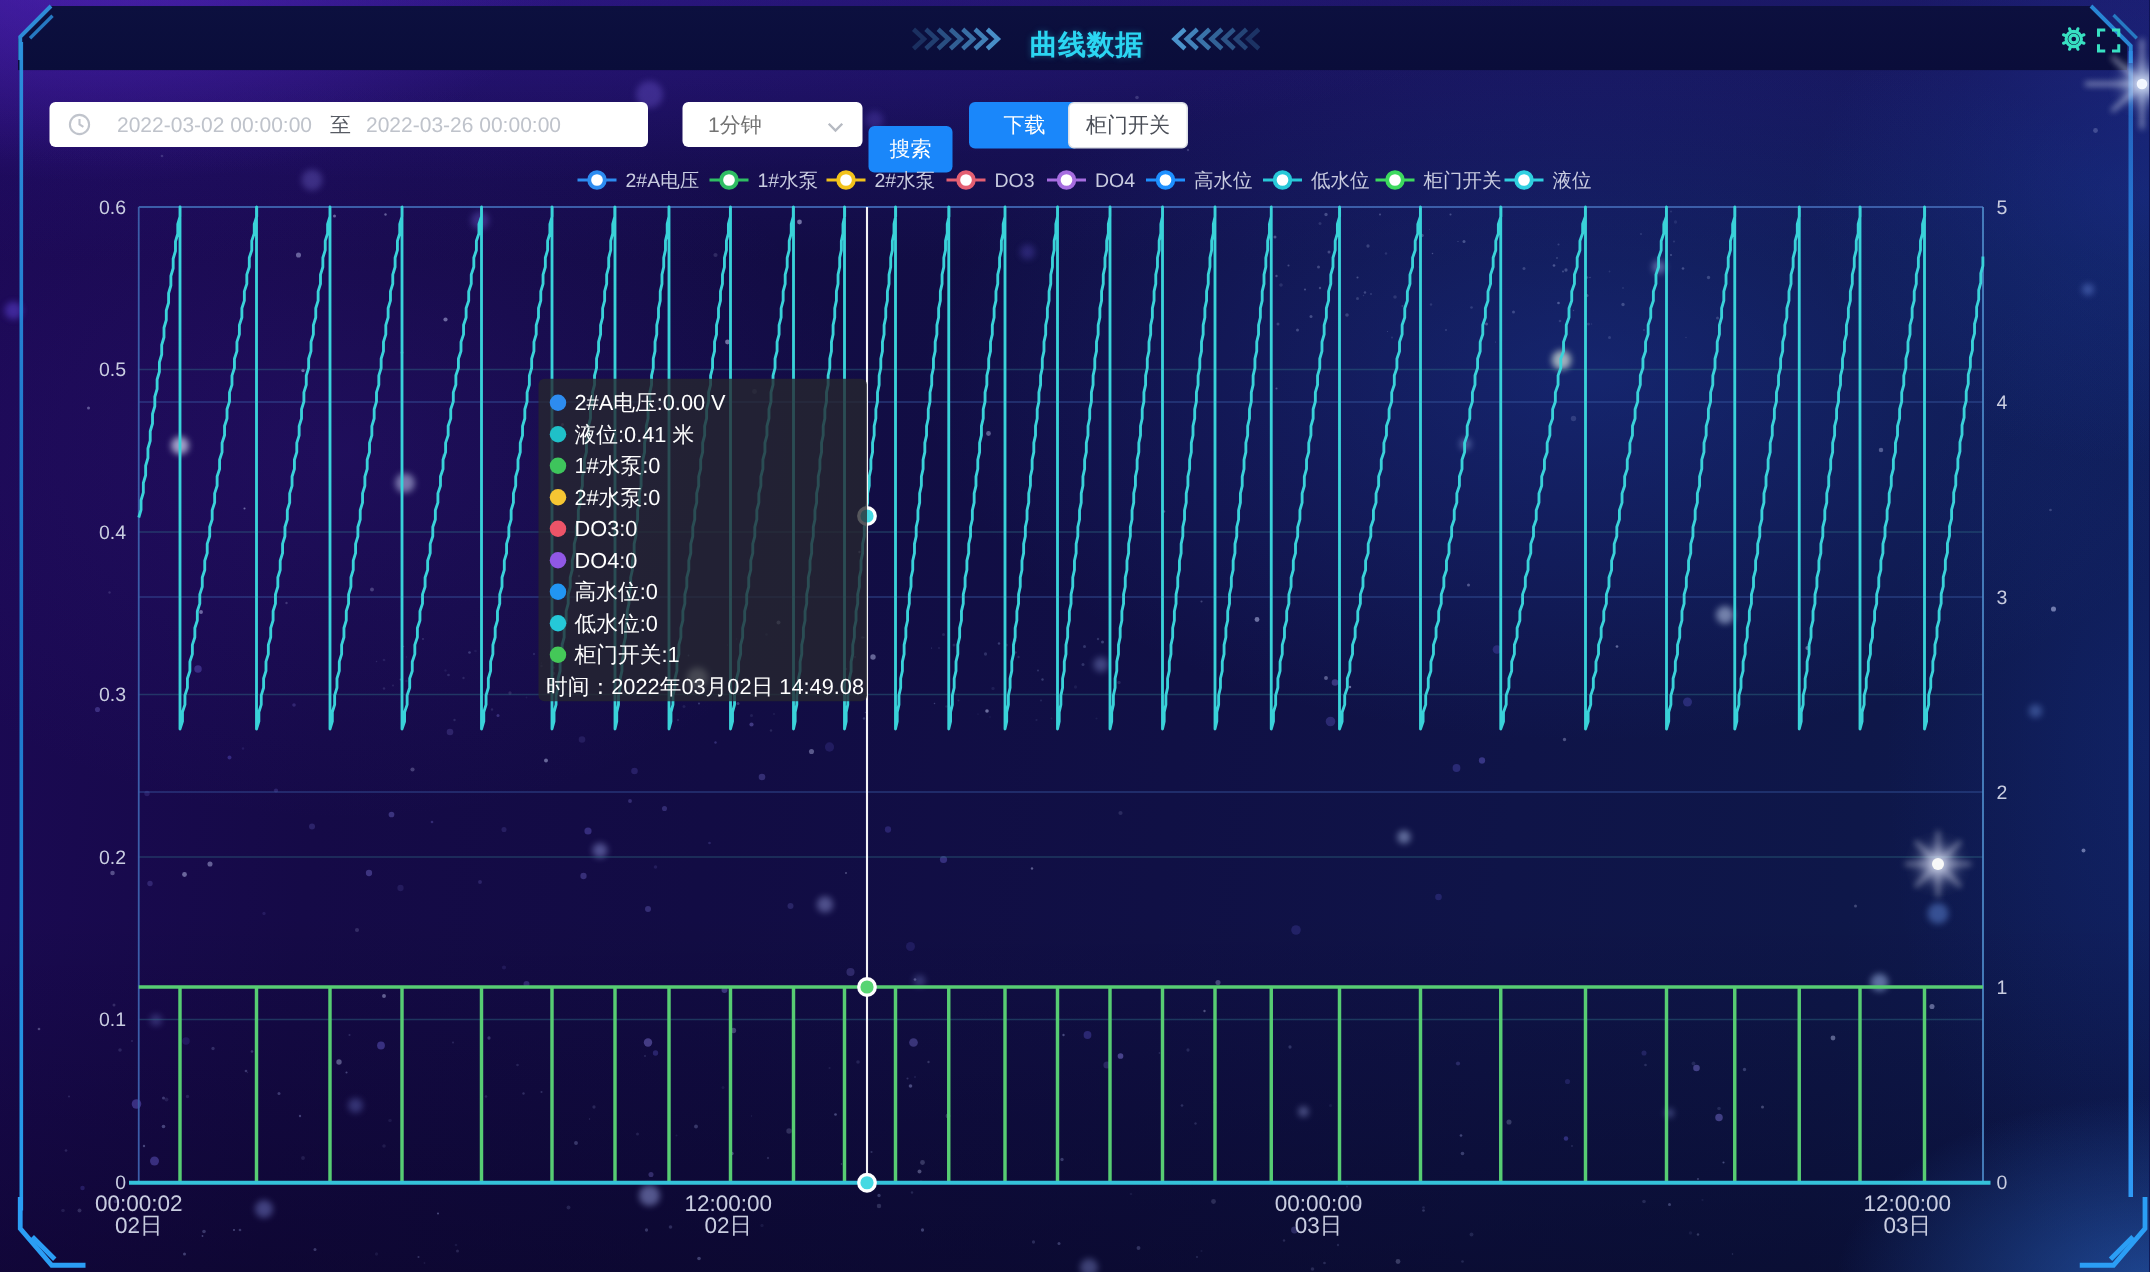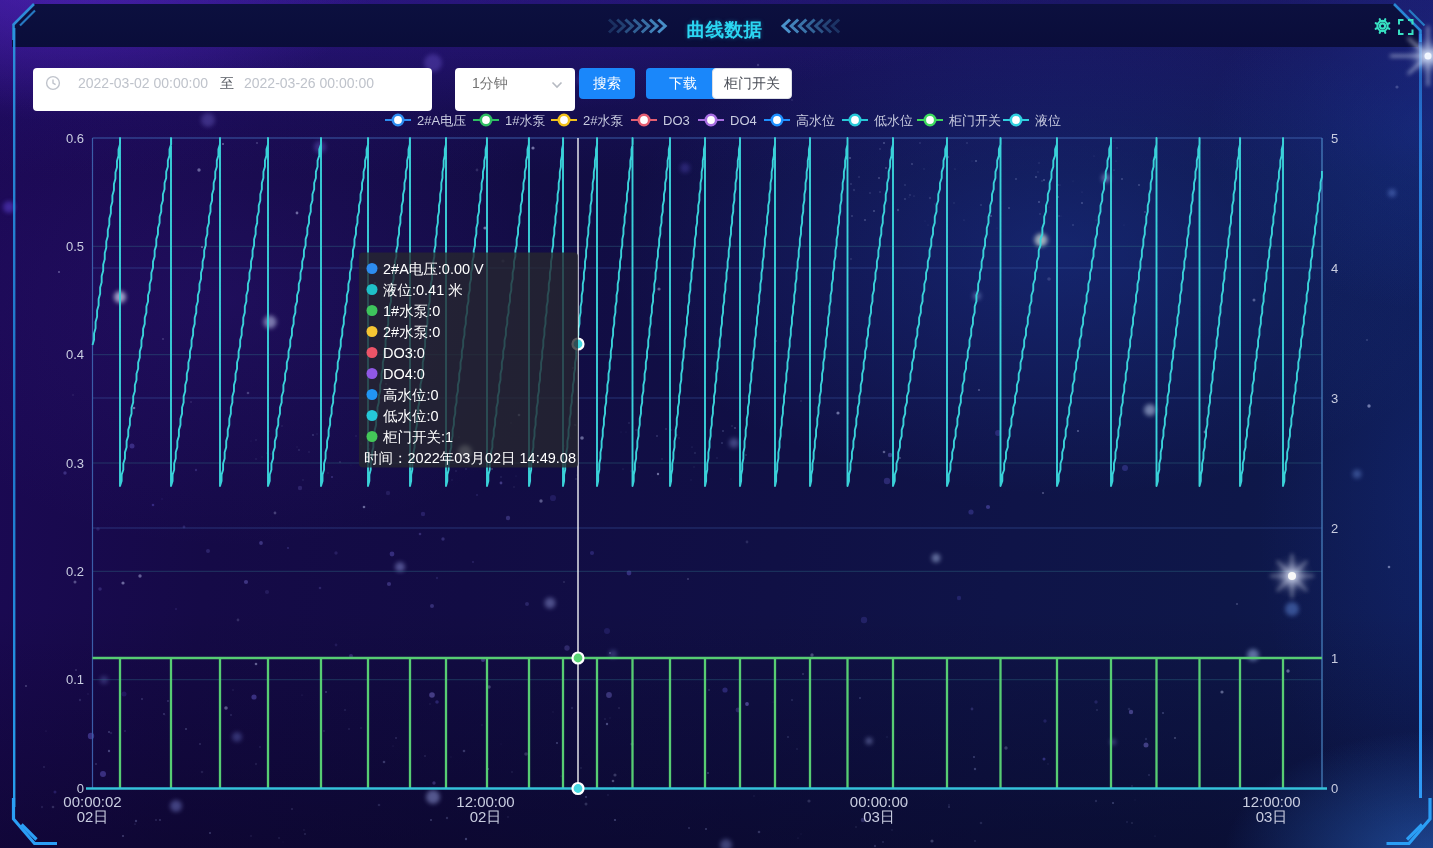--- a/index.html
+++ b/index.html
@@ -17,21 +17,21 @@
 linear-gradient(97deg,#1c0955 0%,#150a47 18%,#120c44 35%,#101045 55%,#0f1448 70%,#0e1749 85%,#0f1c55 100%);
 }
 .axl{font-size:13px;fill:#c9cde0}
 .axx{font-size:15px;fill:#c9cde0}
 .leg{font-size:13px;fill:#c9cce0}
 .tt{font-size:14.5px;fill:#fff}
 #hdr{position:absolute;left:12px;top:4px;width:1406px;height:43px;
 background:linear-gradient(180deg,#0c103f,#0a0d3a);
 clip-path:polygon(22px 0, 1382px 0, 1406px 24px, 1406px 43px, 0 43px, 0 22px);}
 #title{position:absolute;top:16.5px;left:8px;width:1433px;text-align:center;font-size:18.5px;font-weight:bold;color:#2bd6f2;letter-spacing:.5px;text-shadow:0 0 4px rgba(40,210,240,.35)}
-.box{position:absolute;background:#fff;border-radius:4px;height:43px;top:68px}
+.box{position:absolute;background:#fff;border-radius:4px;height:30px;top:68px}
 .btn{position:absolute;top:68px;height:31px;border-radius:4px;background:#1a87fa;color:#fff;font-size:14px;text-align:center;line-height:31px}
 </style></head>
 <body>
 <div id="stage">
 <svg width="1433" height="848" style="position:absolute;left:0;top:0">
 <defs>
 <filter id="blur2" x="-120%" y="-120%" width="340%" height="340%">
           <feGaussianBlur stdDeviation="2.2"></feGaussianBlur>
         </filter>
 <filter id="blur6" x="-150%" y="-150%" width="400%" height="400%">
@@ -558,21 +558,21 @@
   <span style="position:absolute;left:45px;top:7px;font-size:14px;color:#bfc3cb">2022-03-02 00:00:00</span>
   <span style="position:absolute;left:187px;top:7px;font-size:14px;color:#575b63">至</span>
   <span style="position:absolute;left:211px;top:7px;font-size:14px;color:#bfc3cb">2022-03-26 00:00:00</span>
 </div>
 <div class="box" style="left:455px;width:120px;">
   <span style="position:absolute;left:17px;top:7px;font-size:14px;color:#737373">1分钟</span>
   <svg width="14" height="14" style="position:absolute;right:11px;top:10px" viewBox="0 0 14 14">
         <path d="M2.5 4.5L7 9l4.5-4.5" fill="none" stroke="#b6bac2" stroke-width="1.6"></path>
       </svg>
 </div>
-<div class="btn" style="left:579px;width:56px;">搜索</div>
+<div class="btn" style="left:579px;width:56px;margin-top:16px;">搜索</div>
 <div class="btn" style="left:646px;width:74px;">下载</div>
 <div class="btn" style="left:712px;width:80px;background:#fff;color:#4a4e57;border:1px solid #dcdfe6;line-height:29px">柜门开关</div>
 
 <svg width="1433" height="848" style="position:absolute;left:0;top:0">
 <line x1="92.5" y1="246.3" x2="1322" y2="246.3" stroke="#2f7287" stroke-opacity=".42" stroke-width="1"></line>
       <line x1="92.5" y1="354.7" x2="1322" y2="354.7" stroke="#2f7287" stroke-opacity=".42" stroke-width="1"></line>
       <line x1="92.5" y1="463" x2="1322" y2="463" stroke="#2f7287" stroke-opacity=".42" stroke-width="1"></line>
       <line x1="92.5" y1="571.3" x2="1322" y2="571.3" stroke="#2f7287" stroke-opacity=".42" stroke-width="1"></line>
       <line x1="92.5" y1="679.7" x2="1322" y2="679.7" stroke="#2f7287" stroke-opacity=".42" stroke-width="1"></line>
       <line x1="92.5" y1="268" x2="1322" y2="268" stroke="#3b5da8" stroke-opacity=".5" stroke-width="1"></line>

